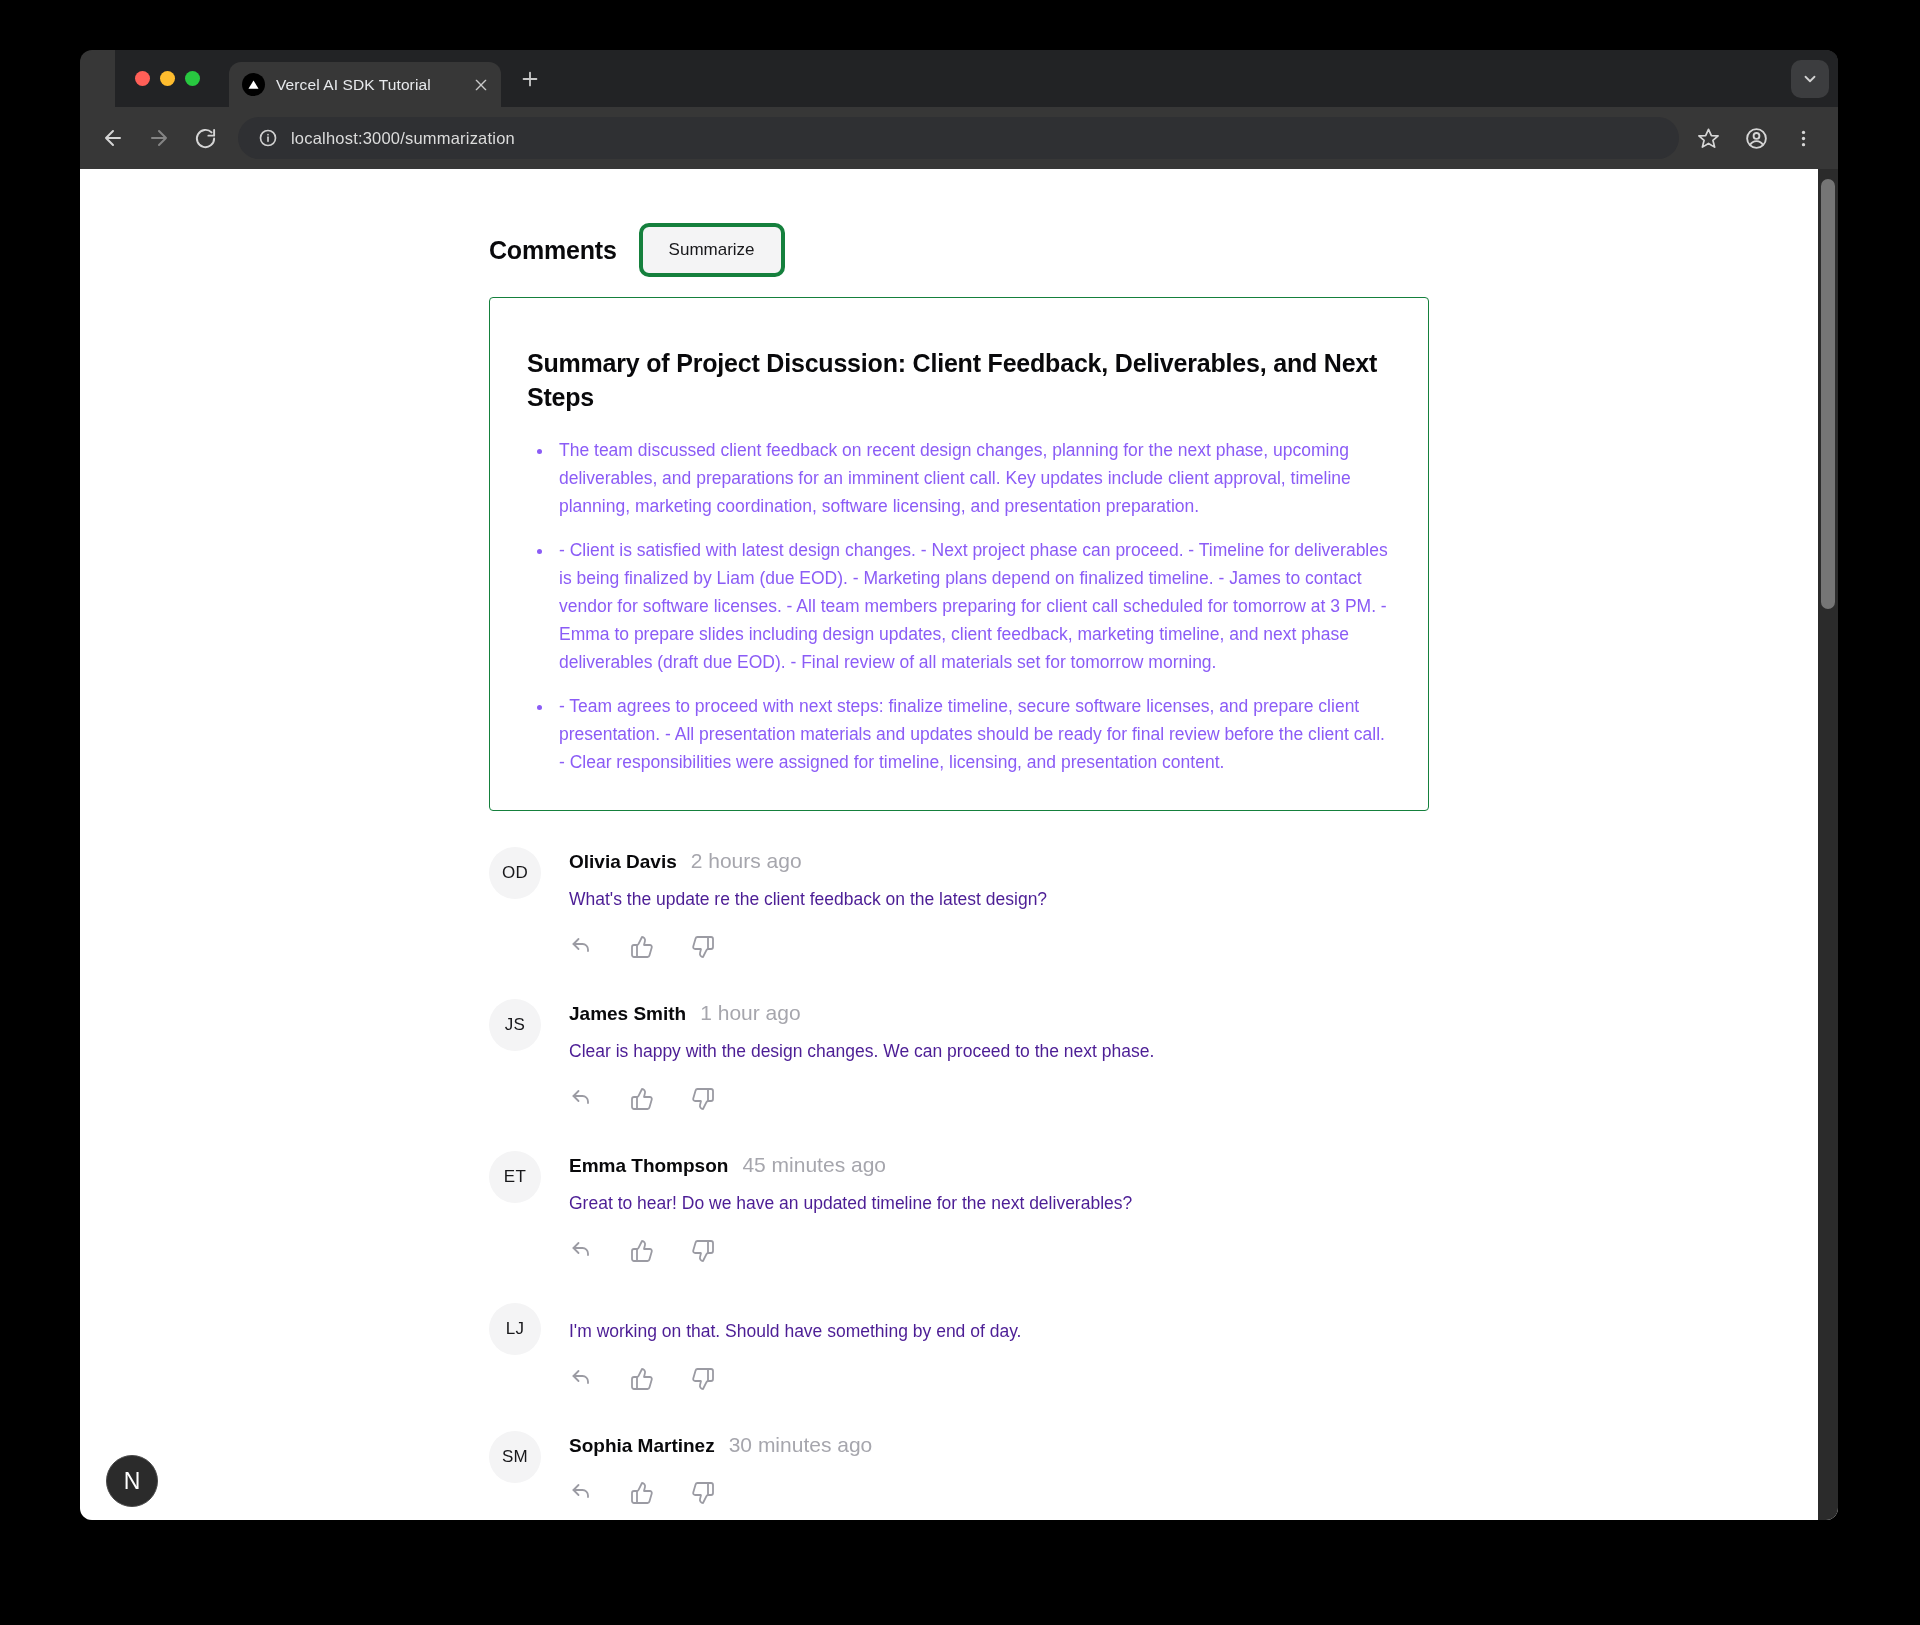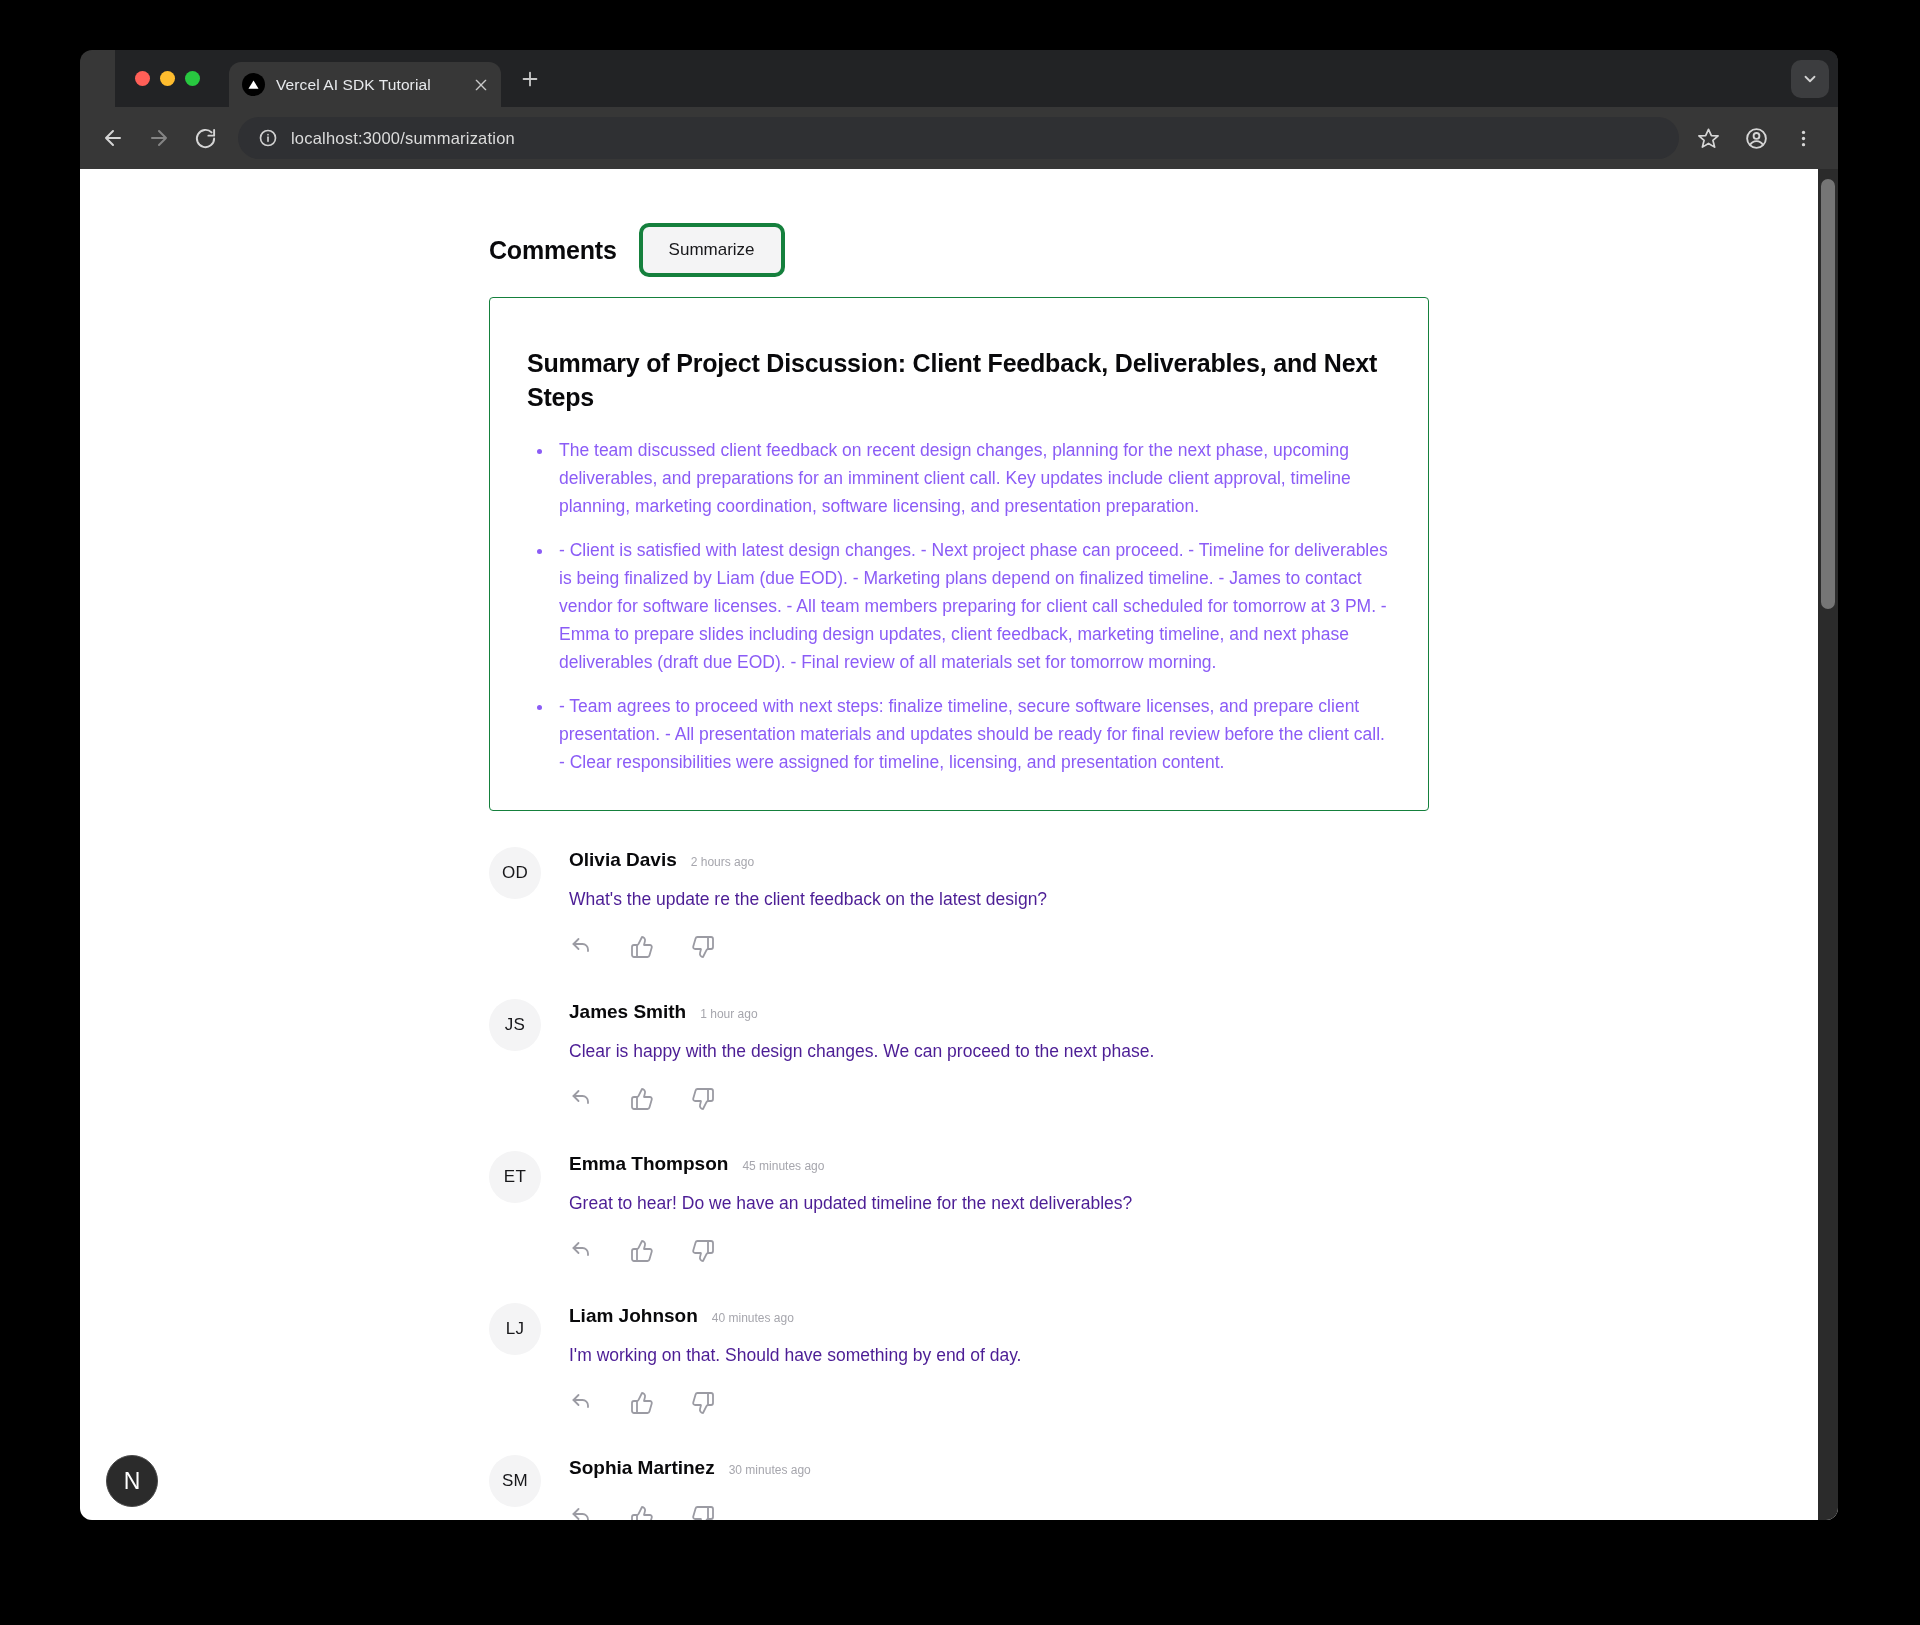--- a/index.html
+++ b/index.html
@@ -121,21 +121,21 @@
   .comments { margin-top:36px; }
   .comment { display:flex; gap:28px; margin-bottom:40px; }
   .avatar {
     width:52px; height:52px; border-radius:50%; background:#f4f4f5;
     color:#18181b; font-size:17px; letter-spacing:.3px;
     display:flex; align-items:center; justify-content:center; flex:none;
   }
   .c-body { flex:1; min-width:0; padding-top:2px; }
   .c-head { display:flex; align-items:baseline; gap:14px; height:24px; }
   .c-name { font-size:19px; font-weight:700; color:#09090b; }
-  .c-time { font-size:12px; color:#a6a6ad; }
+  .c-time { font-size:21px; color:#a6a6ad; }
   .c-text { margin-top:14px; font-size:17.5px; line-height:24px; color:#4c1d95; }
   .c-actions { margin-top:24px; display:flex; gap:37px; color:#9b9ba3; height:24px; }
   .c-actions .act { width:24px; height:24px; cursor:pointer; }
 
   .devtools-badge {
     position:absolute; left:26px; top:1286px; width:52px; height:52px;
     border-radius:50%; background:#2b2b2b; border:1px solid #4a4a4a;
     color:#fff; font-size:23px;
     display:flex; align-items:center; justify-content:center; z-index:6;
   }
@@ -341,24 +341,20 @@
                     <path d="M9 18.12 10 14H4.17a2 2 0 0 1-1.92-2.56l2.33-8A2 2 0 0 1 6.5 2H20a2 2 0 0 1 2 2v8a2 2 0 0 1-2 2h-2.76a2 2 0 0 0-1.79 1.11L12 22a3.13 3.13 0 0 1-3-3.88Z"></path>
                   </svg>
         </span>
       </div>
     </div>
   </div>
 
   <div class="comment">
     <div class="avatar">LJ</div>
     <div class="c-body">
-      <div class="c-head">
-        <span class="c-name">Liam Johnson</span>
-        <span class="c-time">40 minutes ago</span>
-      </div>
       <div class="c-text">I'm working on that. Should have something by end of day.</div>
       <div class="c-actions">
         <span class="act">
           <svg width="24" height="24" viewBox="0 0 24 24" fill="none" stroke="currentColor" stroke-width="1.8" stroke-linecap="round" stroke-linejoin="round">
                     <path d="M9.5 14 4.5 9l5-5"></path>
                     <path d="M4.5 9h9a5.5 5.5 0 0 1 5.5 5.5V16"></path>
                   </svg>
         </span>
         <span class="act">
           <svg width="24" height="24" viewBox="0 0 24 24" fill="none" stroke="currentColor" stroke-width="1.8" stroke-linecap="round" stroke-linejoin="round">

